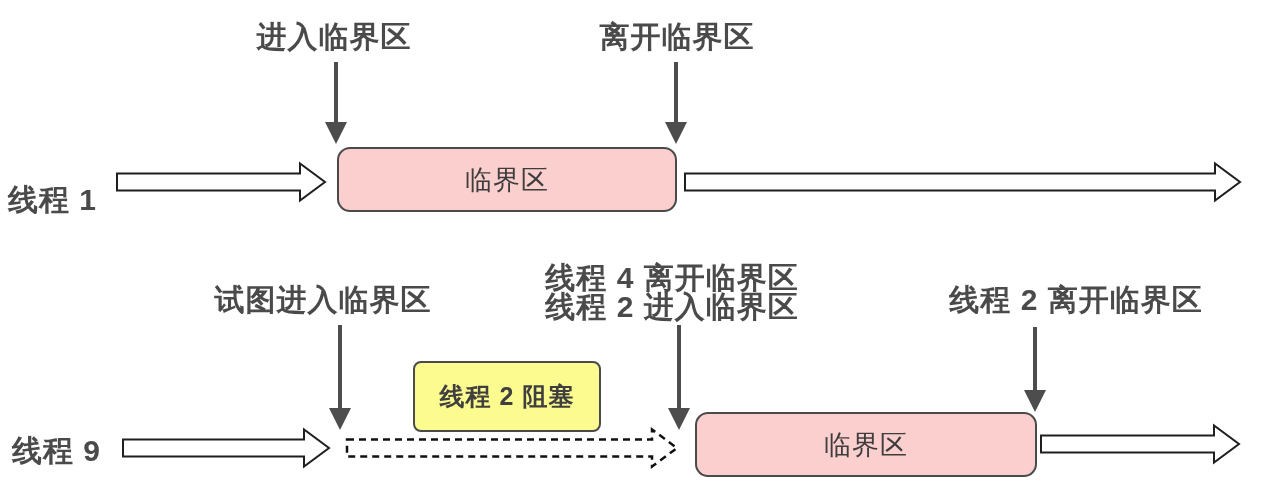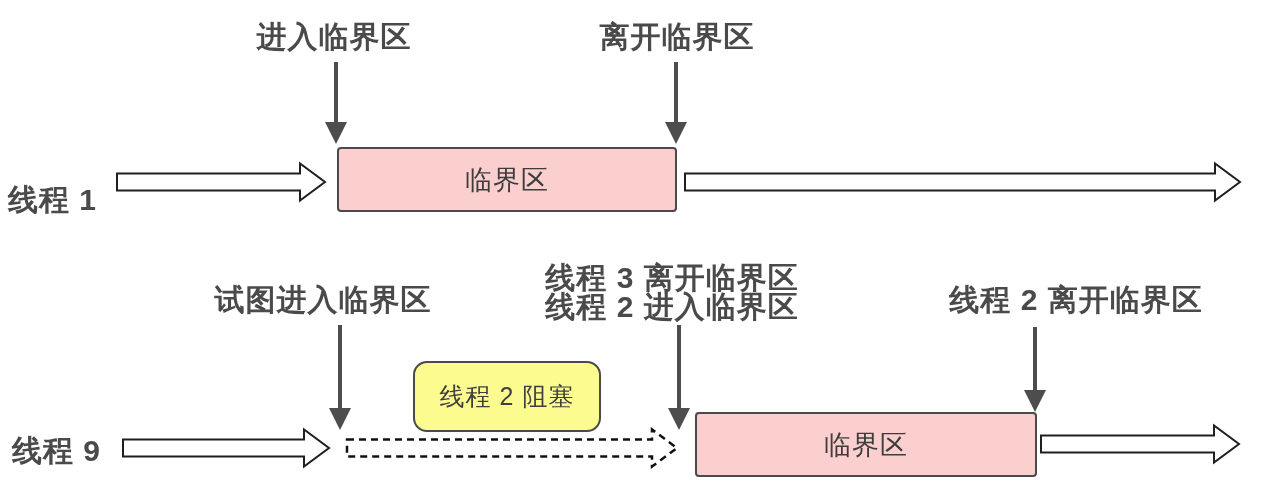--- a/index.html
+++ b/index.html
@@ -22,31 +22,31 @@
   .two-line{line-height:29px;}
   .box{
     position:absolute;
     border:2.5px solid #4a4a4a;
     display:flex;align-items:center;justify-content:center;
     box-sizing:border-box;
     white-space:nowrap;
   }
   .pink{
     background:#fccfcf;
-    border-radius:4px;
+    border-radius:13px;
     font-size:27px;
     font-weight:400;
     color:#3d3d3d;
     letter-spacing:1px;
   }
   .yellow{
     background:#fbfb8f;
-    border-radius:14px;
+    border-radius:8px;
     font-size:25px;
-    font-weight:400;
+    font-weight:700;
     color:#3f3f3f;
     letter-spacing:1px;
   }
   svg{position:absolute;display:block;overflow:visible;}
   .harrow polygon{fill:#ffffff;stroke:#1f1f1f;stroke-width:2;stroke-linejoin:miter;}
   .harrow.dashed polygon{fill:#ffffff;stroke:#111111;stroke-width:2.5;stroke-dasharray:7,5;}
   .darrow line{stroke:#4d4d4d;stroke-width:4;}
   .darrow polygon{fill:#4d4d4d;stroke:none;}
 </style>
 </head>
@@ -78,21 +78,21 @@
     <span>临界区</span>
   </div>
 
   <svg class="harrow" style="left:684px;top:163px;" width="557" height="38">
     <polygon points="1,10.5 531,10.5 531,0.5 556,19 531,37.5 531,27.5 1,27.5"></polygon>
   </svg>
 
   <div class="lbl centered" style="left:323px;top:280px;">试图进入临界区</div>
 
   <div class="lbl centered two-line" style="left:672px;top:263px;">
-    <div>线程 3 离开临界区</div>
+    <div>线程 4 离开临界区</div>
     <div>线程 2 进入临界区</div>
   </div>
 
   <div class="lbl centered" style="left:1030px;top:280px;margin-left:46px;">线程 2 离开临界区</div>
 
   <svg class="darrow" style="left:329px;top:325px;" width="22" height="105">
     <line x1="11" y1="0" x2="11" y2="87"></line>
     <polygon points="0,83 22,83 11,105"></polygon>
   </svg>
 

